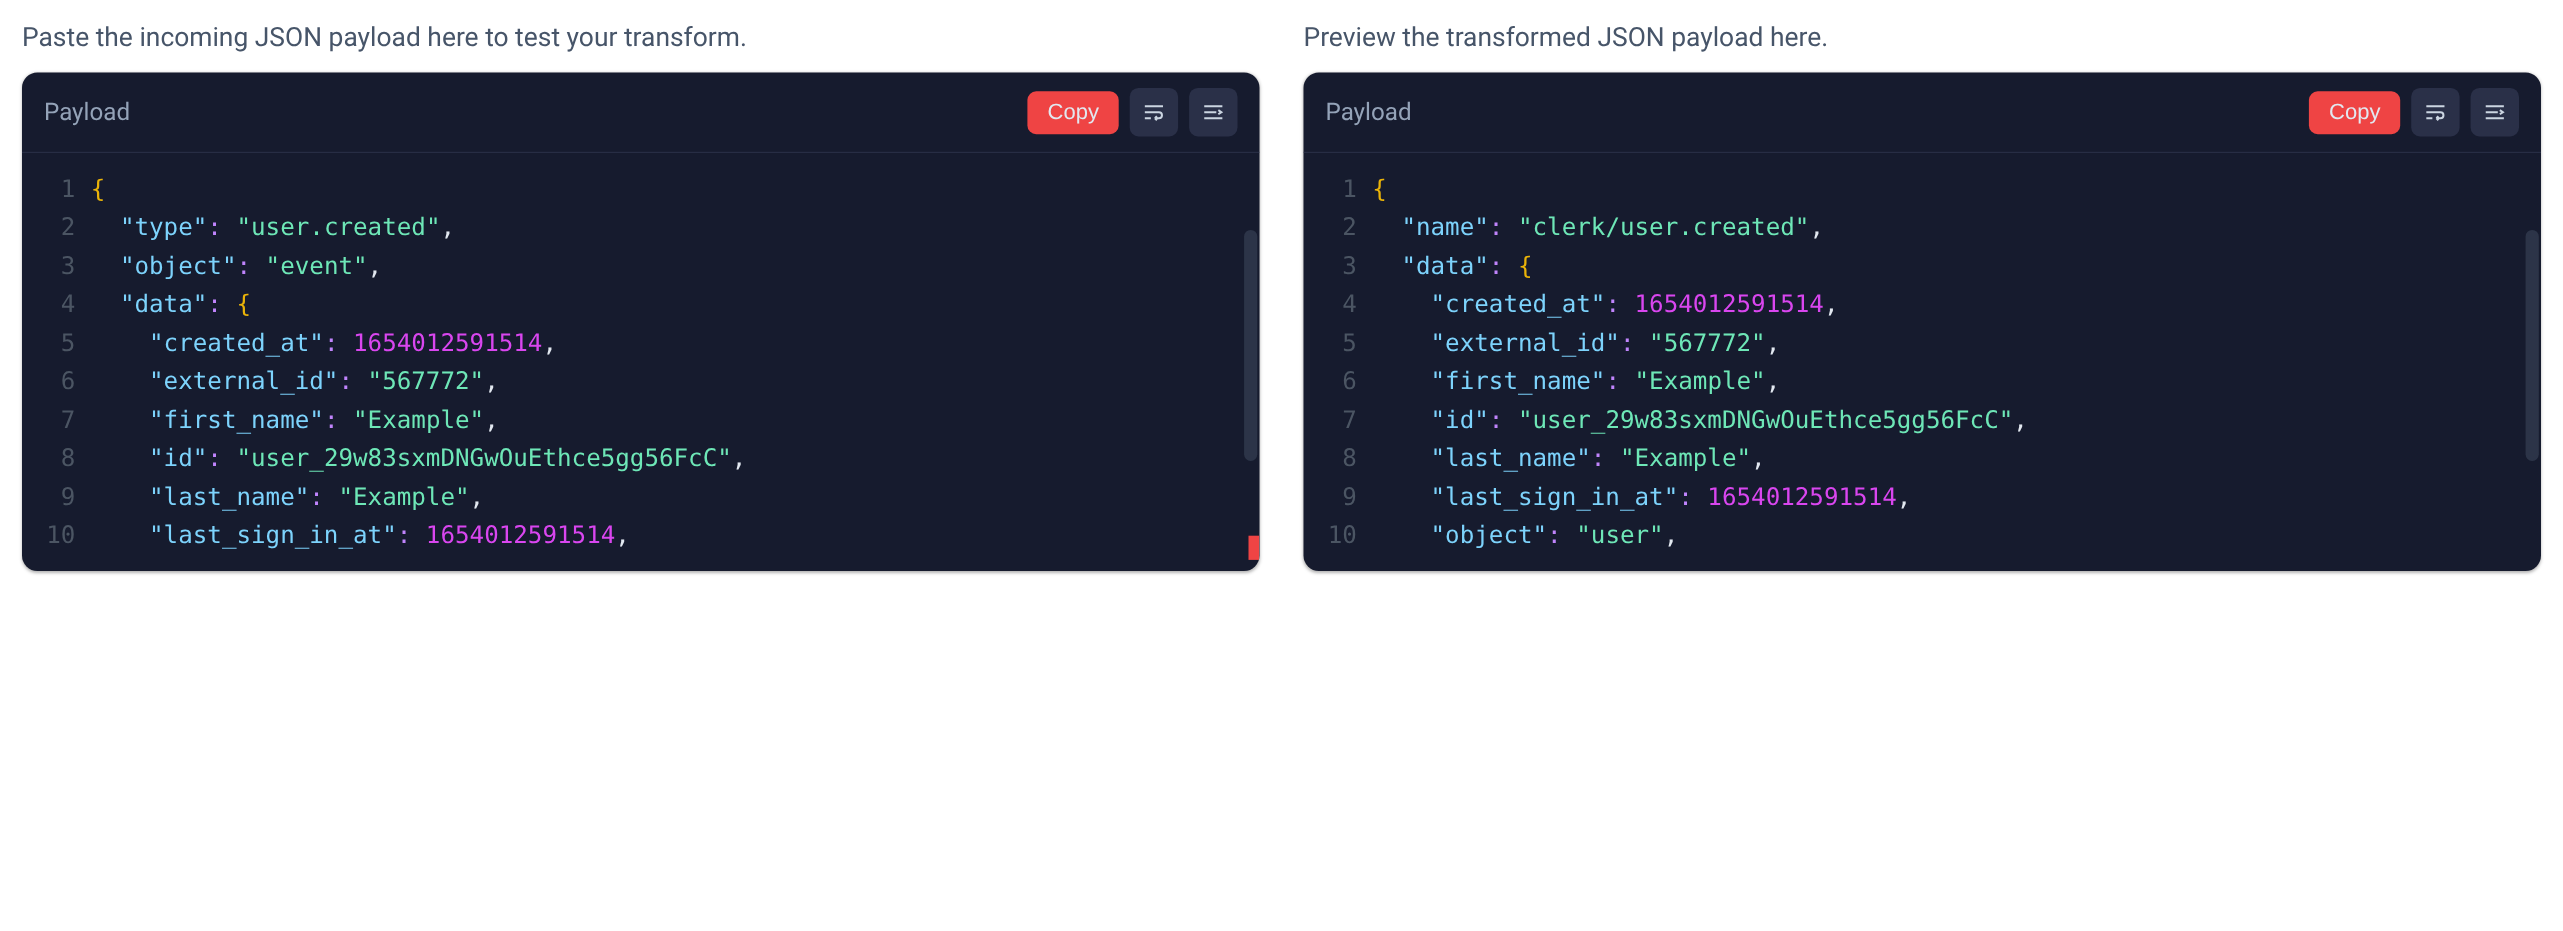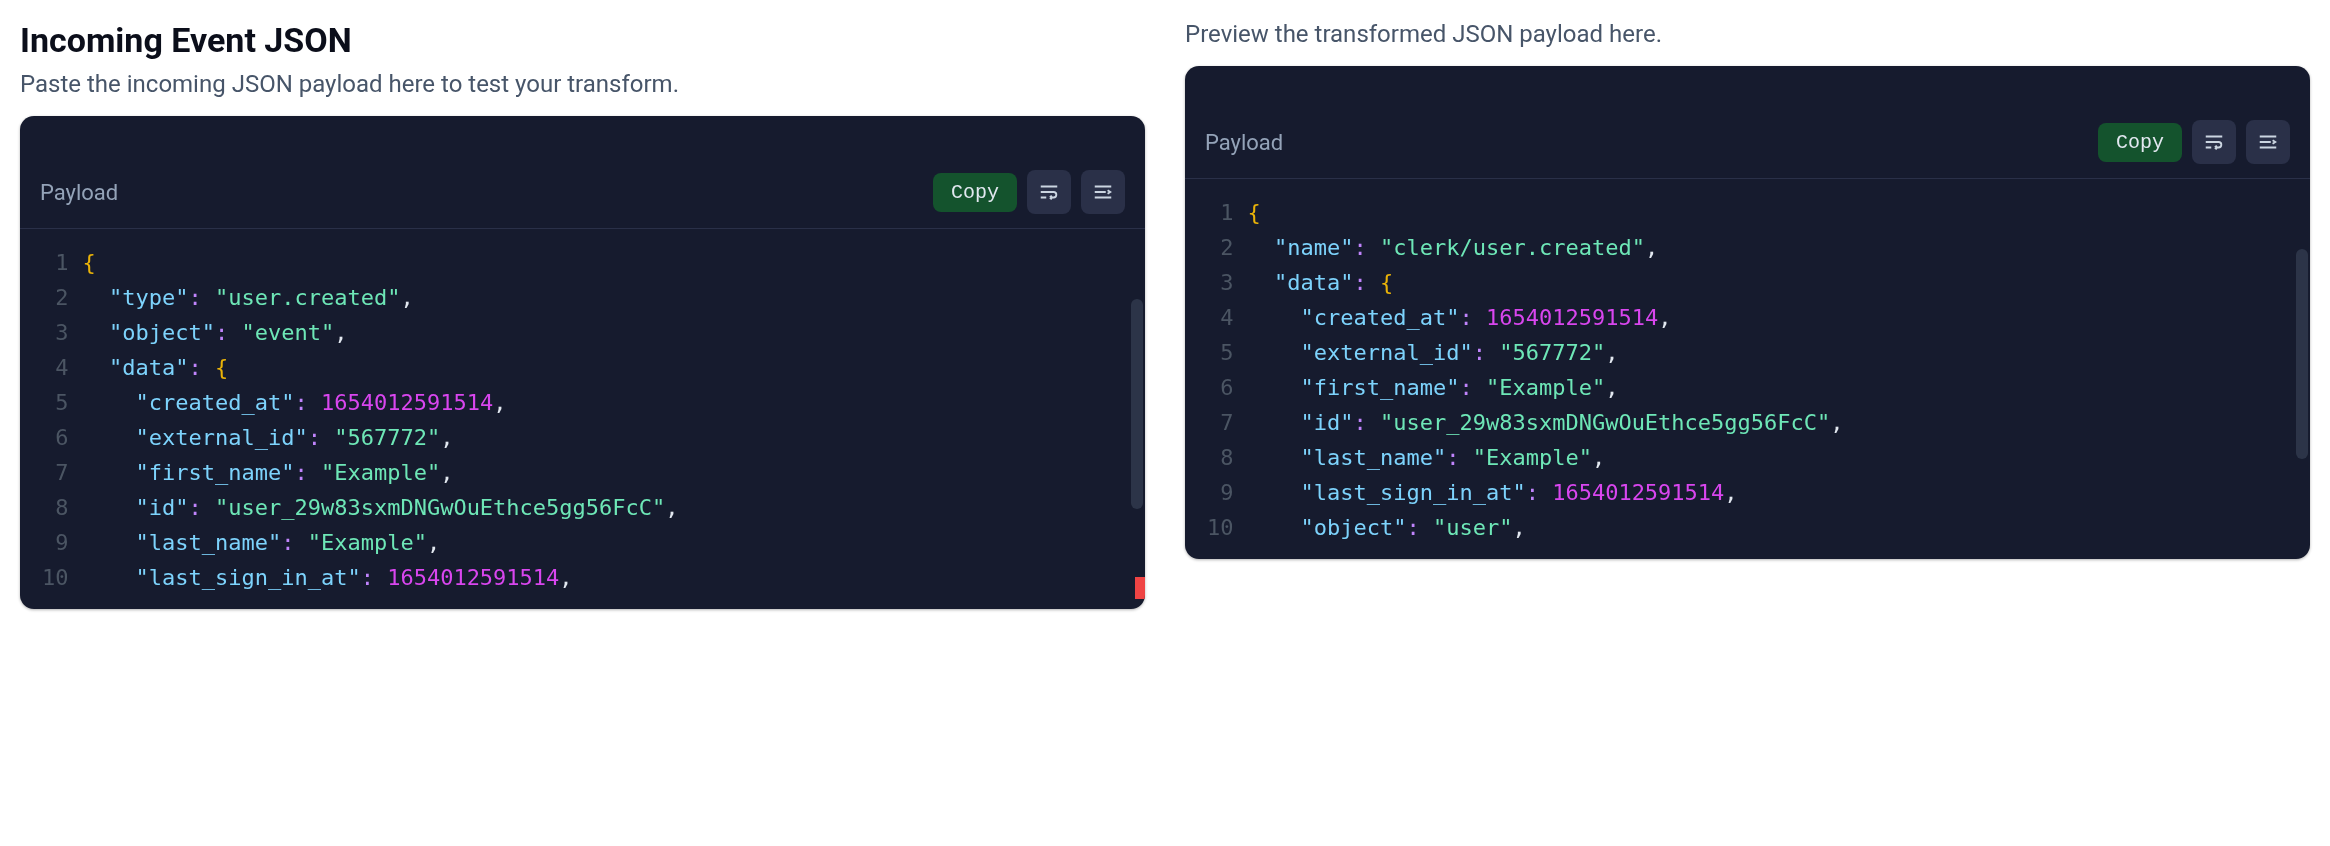--- a/index.html
+++ b/index.html
@@ -35,40 +35,38 @@
       overflow: hidden;
       box-shadow: 0 1px 3px rgba(0,0,0,0.3);
       position: relative;
     }
     .code-header {
       display: flex;
       align-items: center;
       justify-content: space-between;
       padding: 14px 20px;
       border-bottom: 1px solid #2a3048;
-      margin-top: 40px;
     }
     .code-header-label {
       color: #94a3b8;
       font-size: 22px;
     }
     .code-header-actions {
       display: flex;
       gap: 10px;
       align-items: center;
     }
     .copy-btn {
-      background: #14532d;
+      background: #ef4444;
       color: #e2e8f0;
       border: none;
       border-radius: 8px;
       padding: 8px 18px;
       font-size: 20px;
       cursor: pointer;
-      font-family: Liberation Mono, monospace;
     }
     .icon-btn {
       width: 44px;
       height: 44px;
       background: #2a3048;
       border: none;
       border-radius: 8px;
       display: flex;
       align-items: center;
       justify-content: center;
@@ -125,21 +123,20 @@
       height: 22px;
       background: #ef4444;
     }
   </style>
 </head>
 <body>
 
 <div class="container">
 
   <div class="panel">
-    <h2 class="panel-title">Incoming Event JSON</h2>
     <p class="panel-subtitle">Paste the incoming JSON payload here to test your transform.</p>
 
     <div class="code-card">
       <div class="code-header">
         <span class="code-header-label">Payload</span>
         <div class="code-header-actions">
           <button class="copy-btn">Copy</button>
           <button class="icon-btn">
             <svg viewBox="0 0 24 24" fill="none" stroke="currentColor" stroke-width="2">
                 <path d="M3 6h18M3 12h14a3 3 0 0 1 0 6h-4m0 0 2-2m-2 2 2 2M3 18h6"></path>

